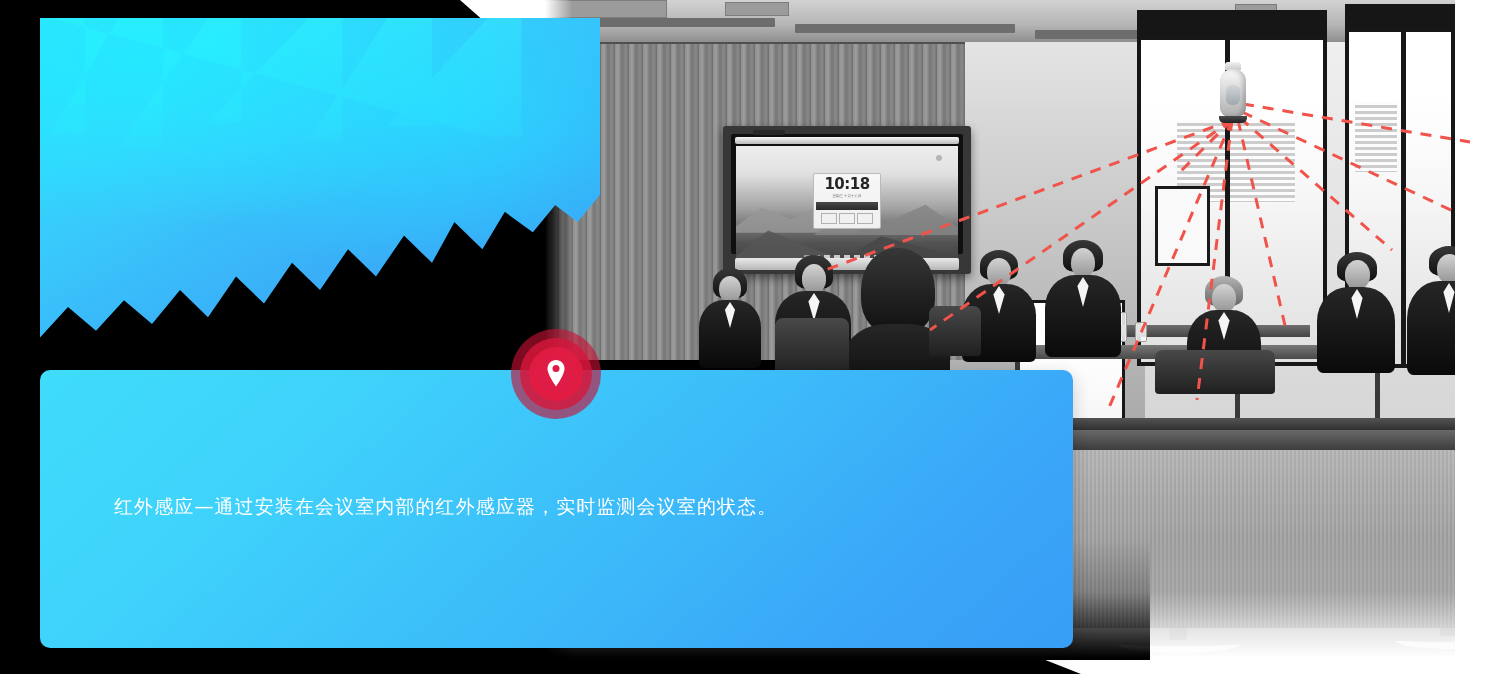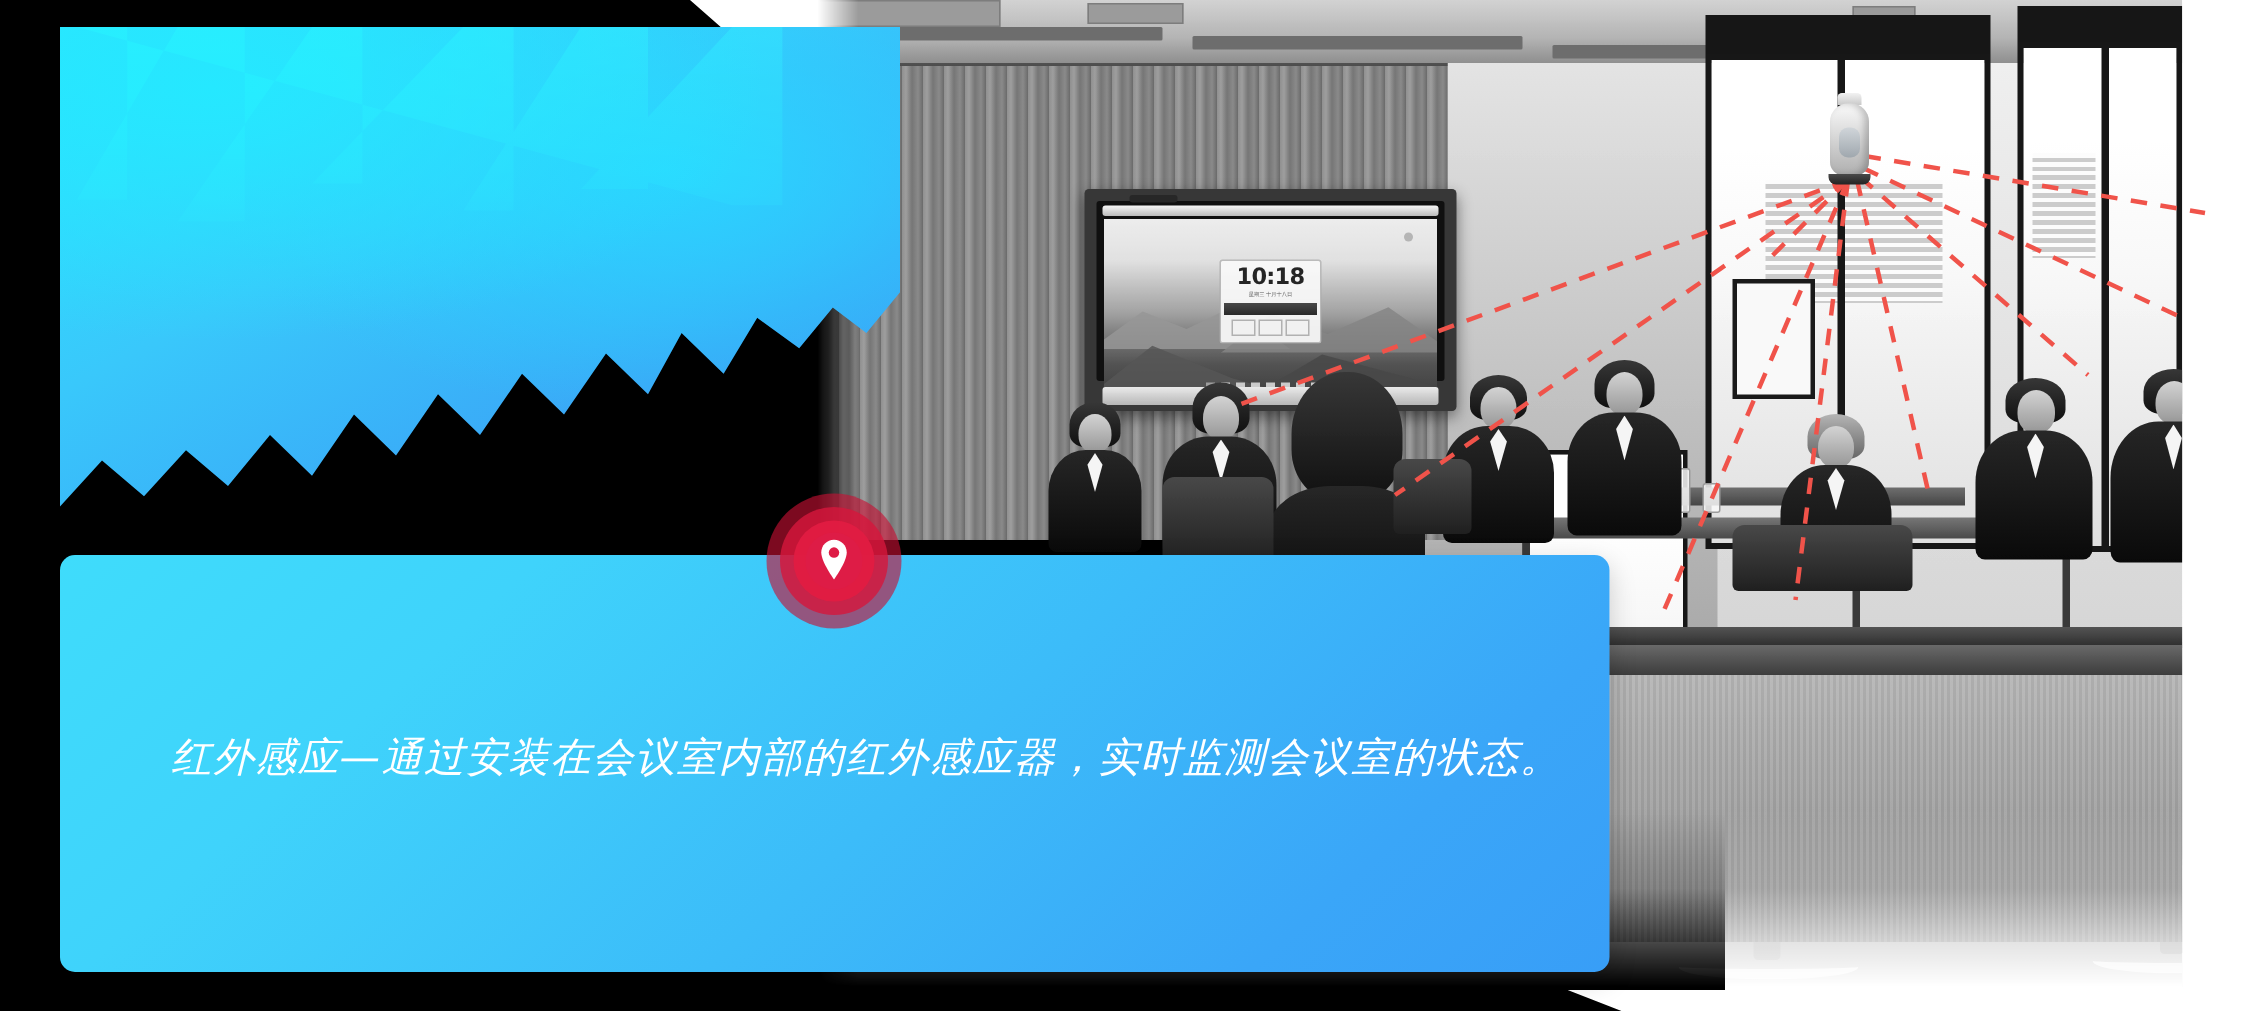--- a/index.html
+++ b/index.html
@@ -366,26 +366,25 @@
     border-radius: 10px;
     background: linear-gradient(138deg, #3fdcfb 0%, #3fd3fb 24%, #3cbcf9 55%, #3aa6f8 82%, #389ef7 100%);
     box-shadow: 0 6px 18px rgba(0,0,0,0.18);
   }
   .info-text-wrap {
     position: absolute;
     left: 74px; top: 112px; right: 40px;
   }
   .info-line {
     color: #ffffff;
-    font-size: 27px;
+    font-size: 19px;
     line-height: 48px;
     letter-spacing: 1.1px;
     font-family: "DejaVu Sans", "Liberation Sans", sans-serif;
     white-space: nowrap;
-    font-style: italic;
   }
 </style>
 </head>
 <body>
 
 <div class="stage">
 
   <div class="black-plate"></div>
   <div class="black-plate-2"></div>
 

